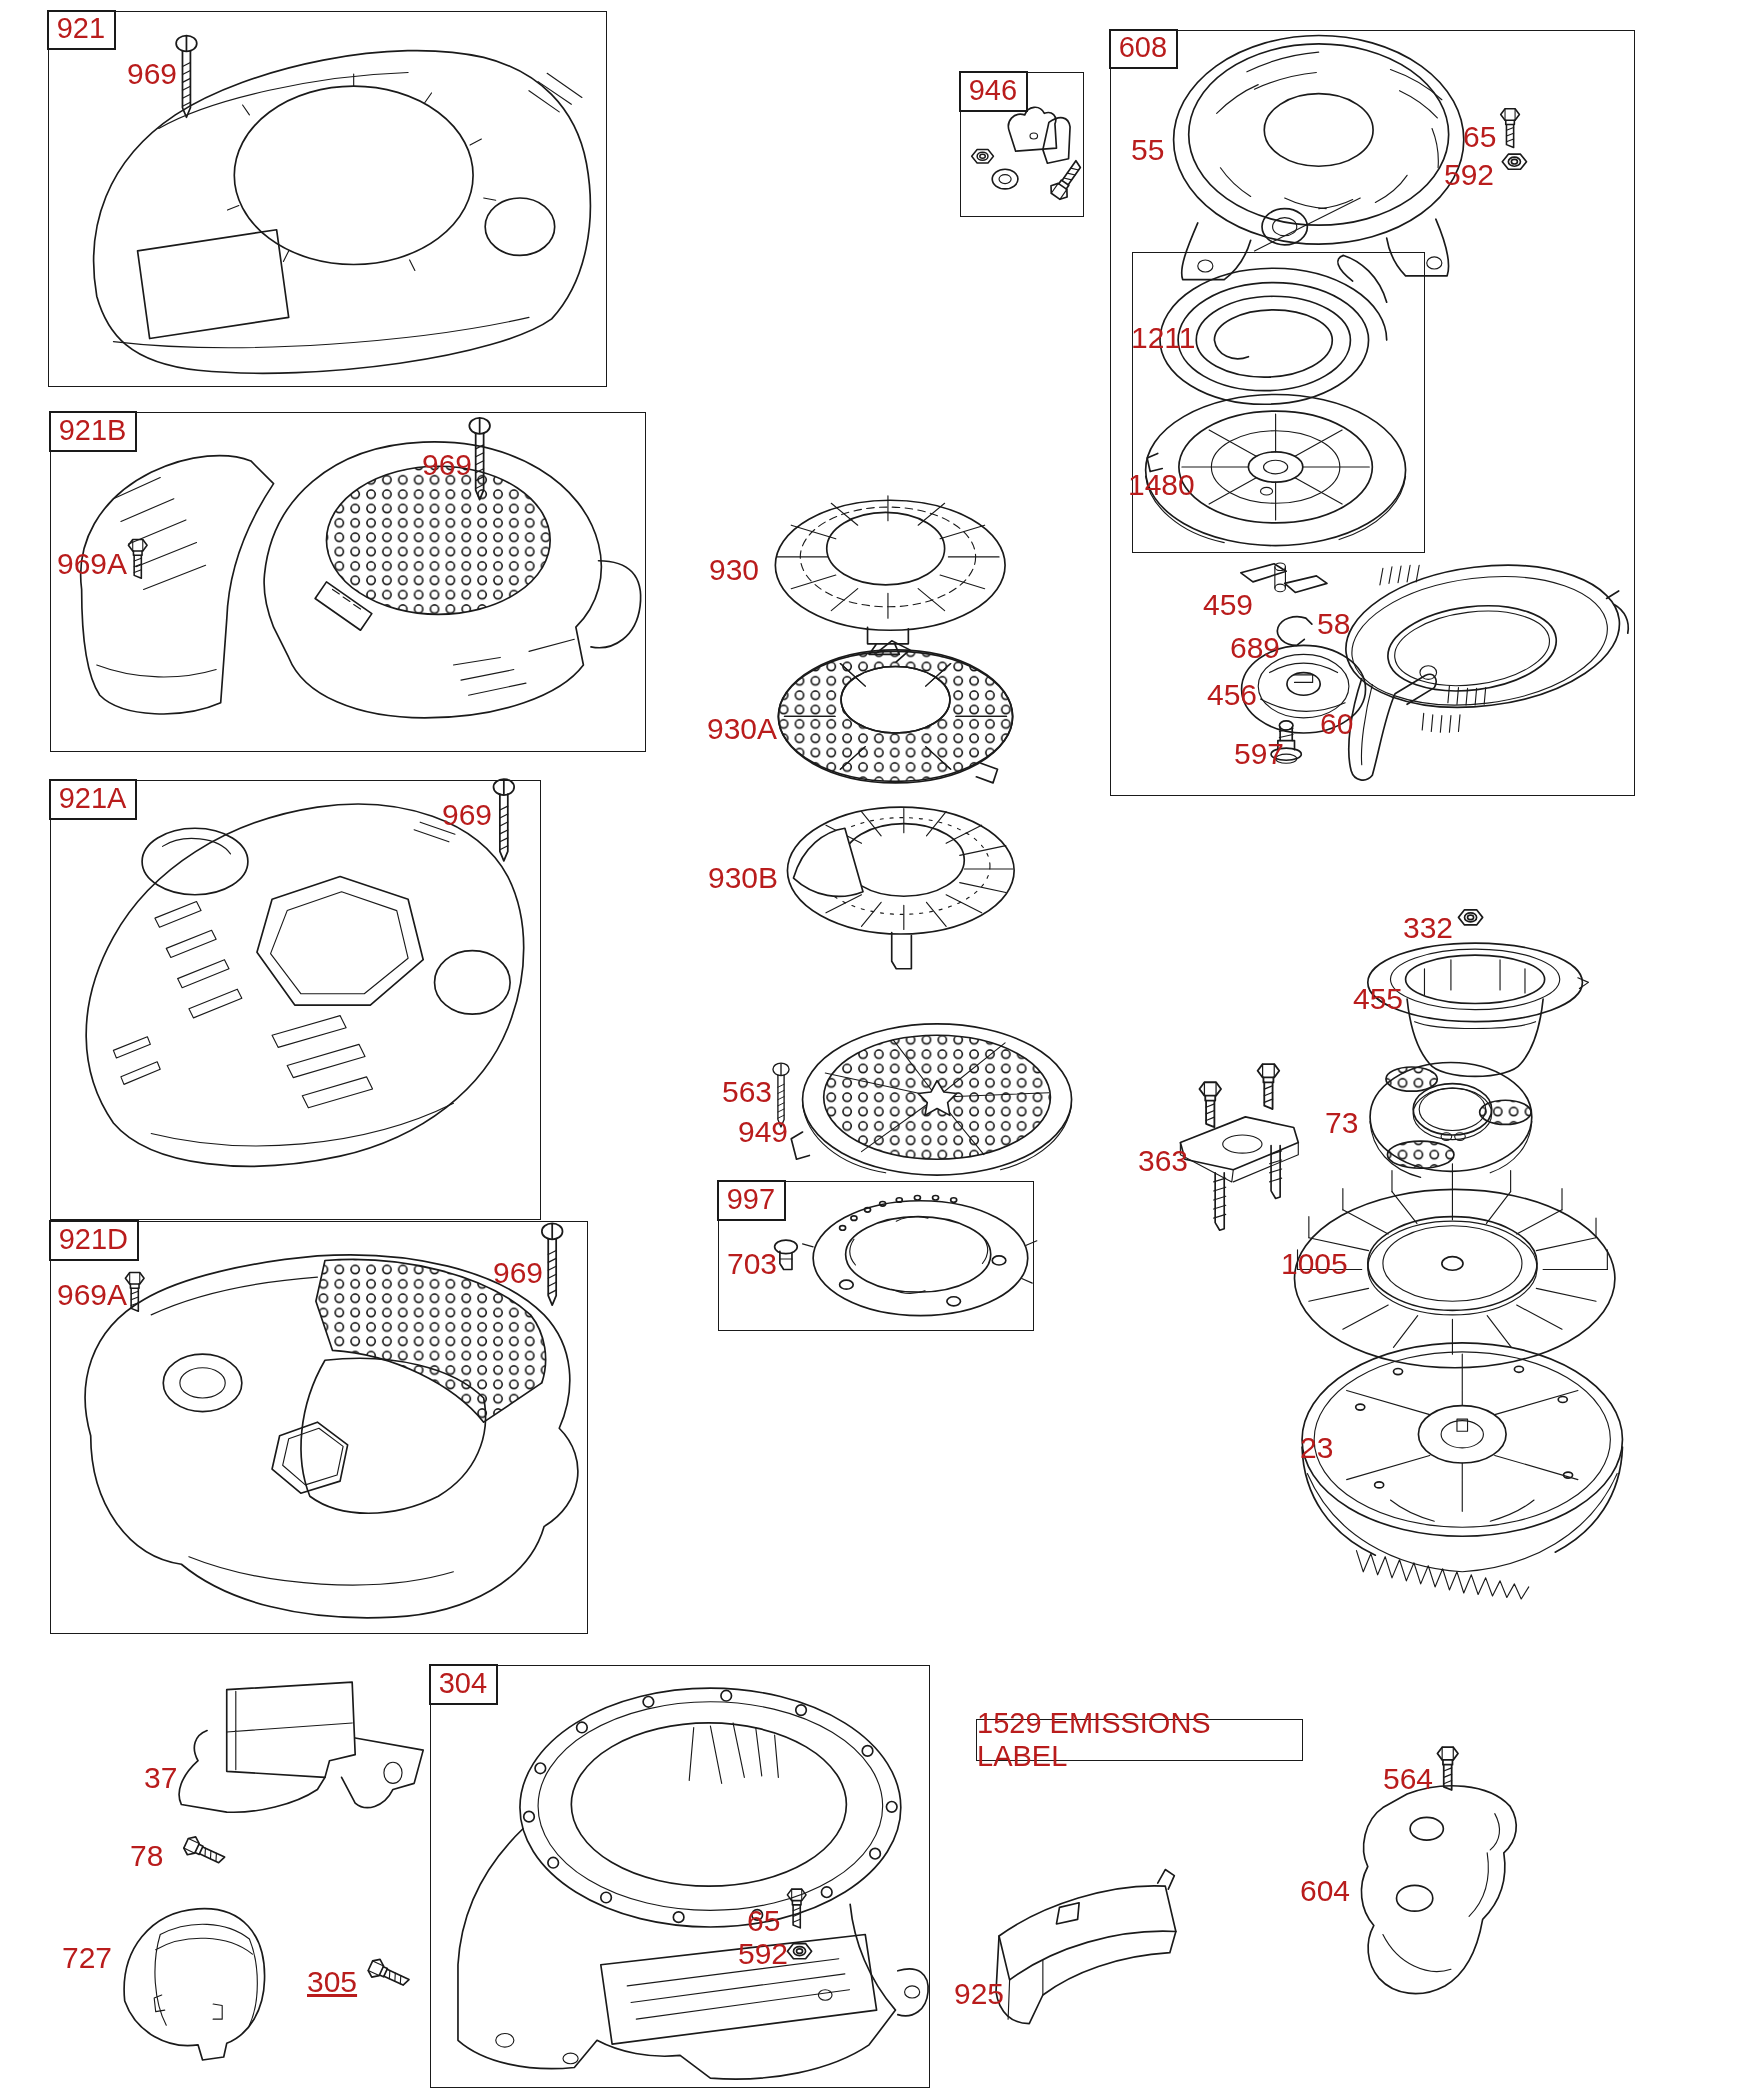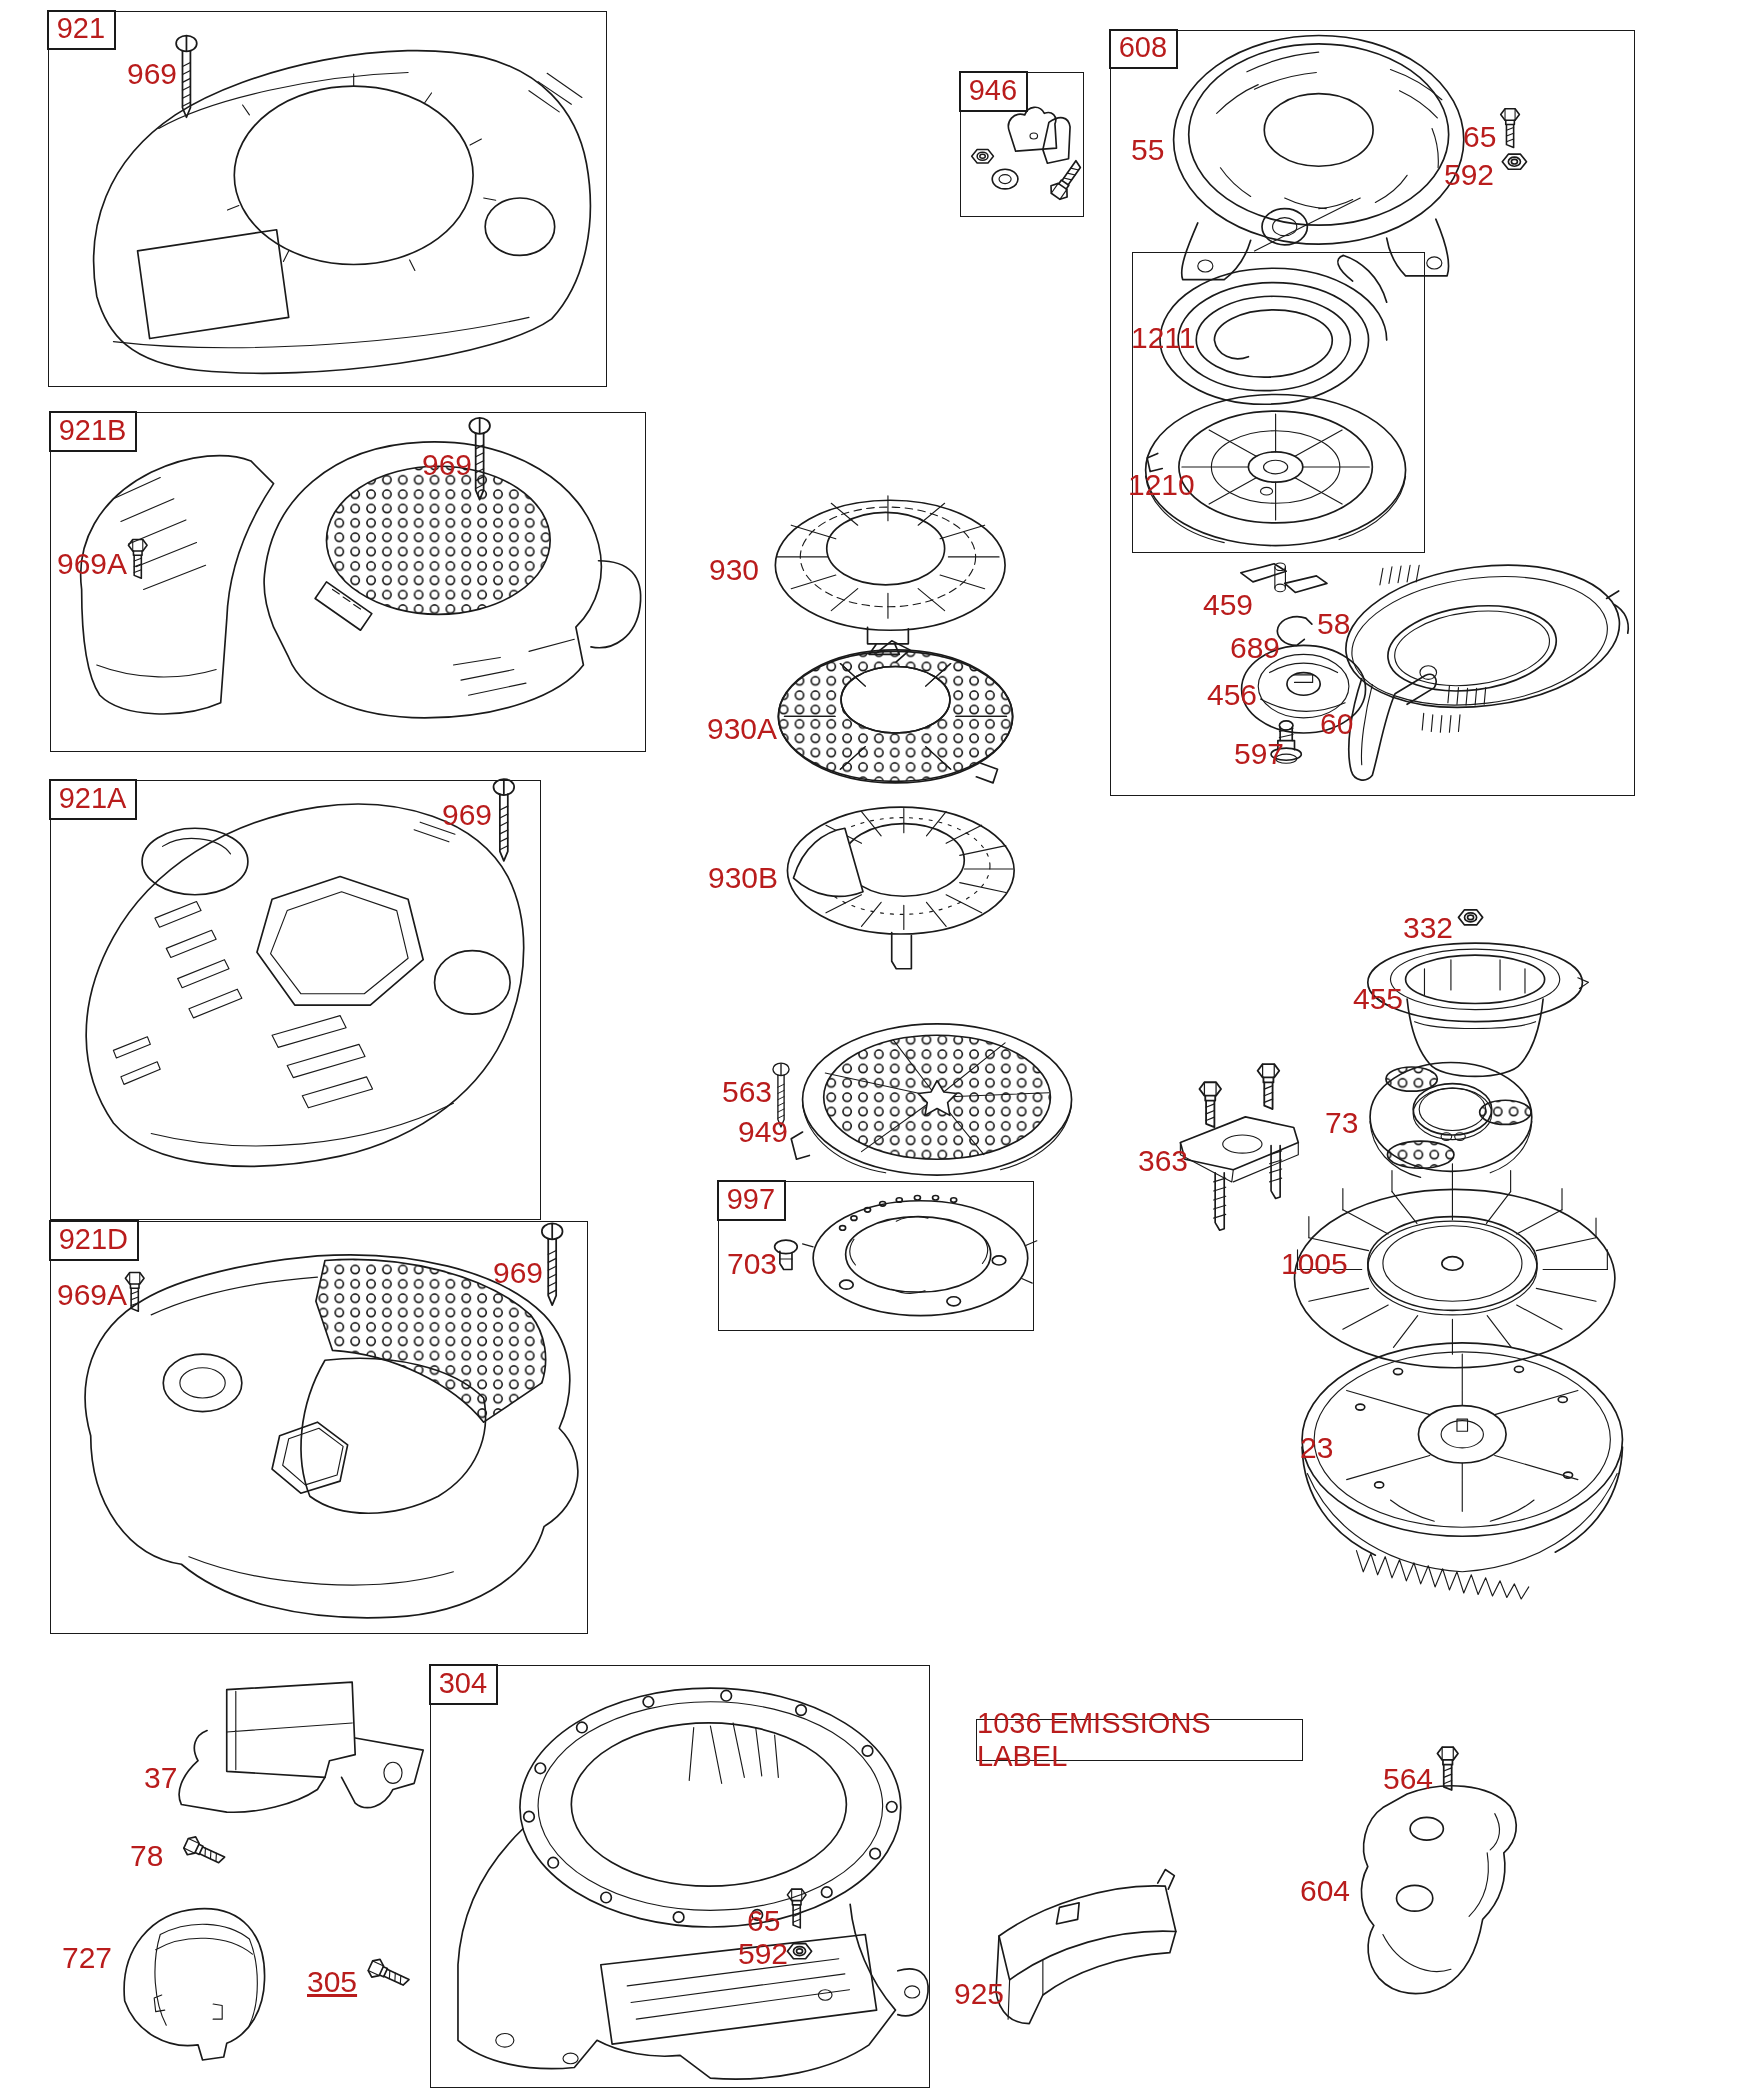--- a/index.html
+++ b/index.html
@@ -383,32 +383,32 @@
       <div class="pbox" style="left: 1110px; top: 29.5px; width: 525px; height: 766px;">
         <div class="tab">608</div>
       </div>
       <div class="pbox" style="left: 1132px; top: 252px; width: 293px; height: 301px;"></div>
       <div class="pbox" style="left: 718px; top: 1181px; width: 316px; height: 150px; text-align: right;">
         <div class="tab">997</div>
       </div>
       <div class="pbox" style="left: 430px; top: 1665px; width: 500px; height: 423px;">
         <div class="tab">304</div>
       </div>
-      <div class="pbox labelbox" style="left: 976px; top: 1719px; width: 327px; height: 42px;">1036 EMISSIONS LABEL</div>
+      <div class="pbox labelbox" style="left: 976px; top: 1719px; width: 327px; height: 42px;">1529 EMISSIONS LABEL</div>
       <div class="callout" style="left: 127px; top: 59px;">969</div>
       <div class="callout" style="left: 422px; top: 450px;">969</div>
       <div class="callout" style="left: 57px; top: 549px;">969A</div>
       <div class="callout" style="left: 442px; top: 800px;">969</div>
       <div class="callout" style="left: 57px; top: 1280px;">969A</div>
       <div class="callout" style="left: 493px; top: 1258px;">969</div>
       <div class="callout" style="left: 1131px; top: 135px;">55</div>
       <div class="callout" style="left: 1463px; top: 122px;">65</div>
       <div class="callout" style="left: 1444px; top: 160px;">592</div>
       <div class="callout" style="left: 1131px; top: 323px;">1211</div>
-      <div class="callout" style="left: 1128px; top: 470px;">1210</div>
+      <div class="callout" style="left: 1128px; top: 470px;">1480</div>
       <div class="callout" style="left: 1203px; top: 590px;">459</div>
       <div class="callout" style="left: 1230px; top: 633px;">689</div>
       <div class="callout" style="left: 1317px; top: 609px;">58</div>
       <div class="callout" style="left: 1207px; top: 680px;">456</div>
       <div class="callout" style="left: 1320px; top: 709px;">60</div>
       <div class="callout" style="left: 1234px; top: 739px;">597</div>
       <div class="callout" style="left: 709px; top: 555px;">930</div>
       <div class="callout" style="left: 707px; top: 714px;">930A</div>
       <div class="callout" style="left: 708px; top: 863px;">930B</div>
       <div class="callout" style="left: 722px; top: 1077px;">563</div>

